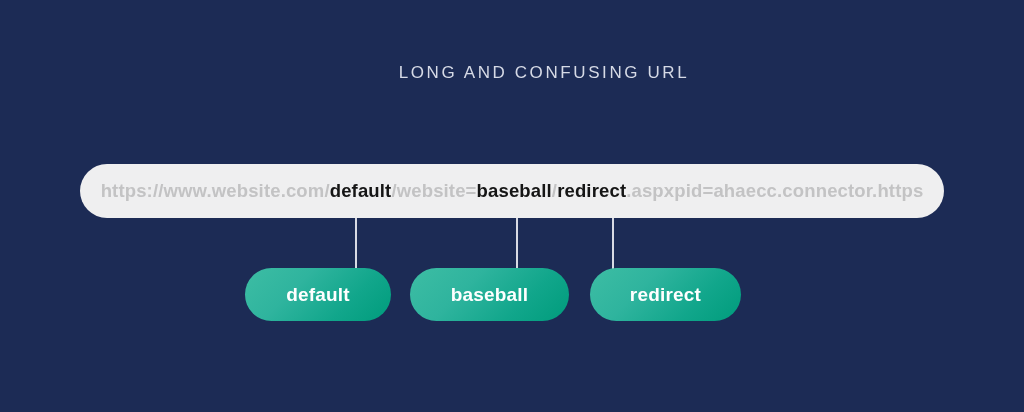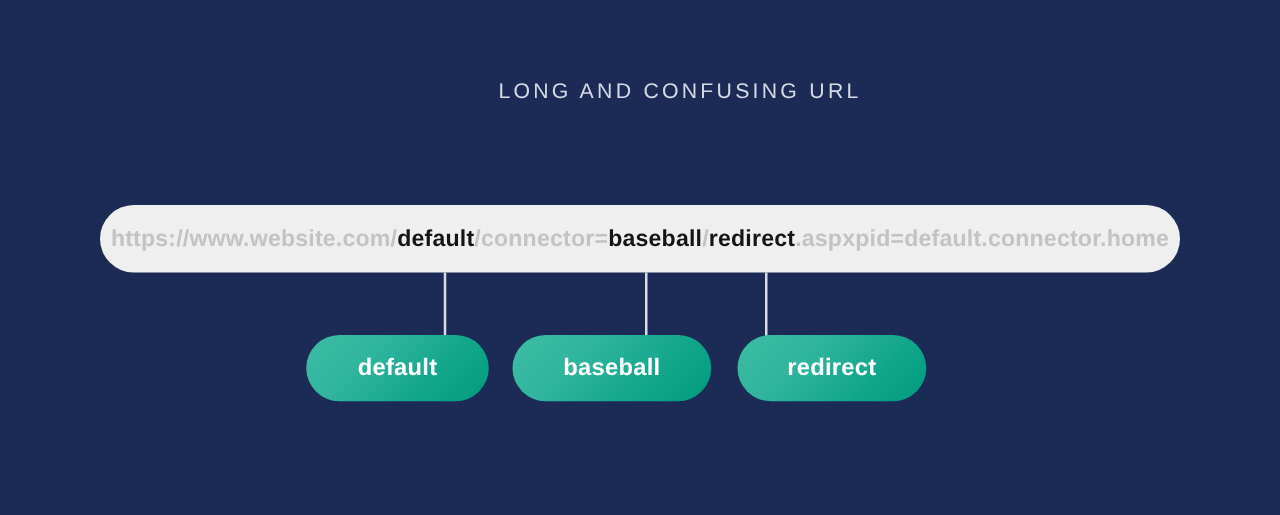--- a/index.html
+++ b/index.html
@@ -102,21 +102,21 @@
 </style>
 </head>
 <body>
 
 <div id="diagram">
 
   <div class="title">LONG AND CONFUSING URL</div>
 
   <div class="url-bar">
     <div class="url-text">
-      <span class="seg">https://www.website.com/</span><span class="seg hl">default</span><span class="seg">/connector=</span><span class="seg hl">baseball</span><span class="seg">/</span><span class="seg hl">redirect</span><span class="seg">.aspxpid=default.connector.home</span>
+      <span class="seg">https://www.website.com/</span><span class="seg hl">default</span><span class="seg">/website=</span><span class="seg hl">baseball</span><span class="seg">/</span><span class="seg hl">redirect</span><span class="seg">.aspxpid=ahaecc.connector.https</span>
     </div>
   </div>
 
   <div class="connector c1"></div>
   <div class="connector c2"></div>
   <div class="connector c3"></div>
 
   <div class="pill p1">
     <span class="pill-label">default</span>
   </div>

